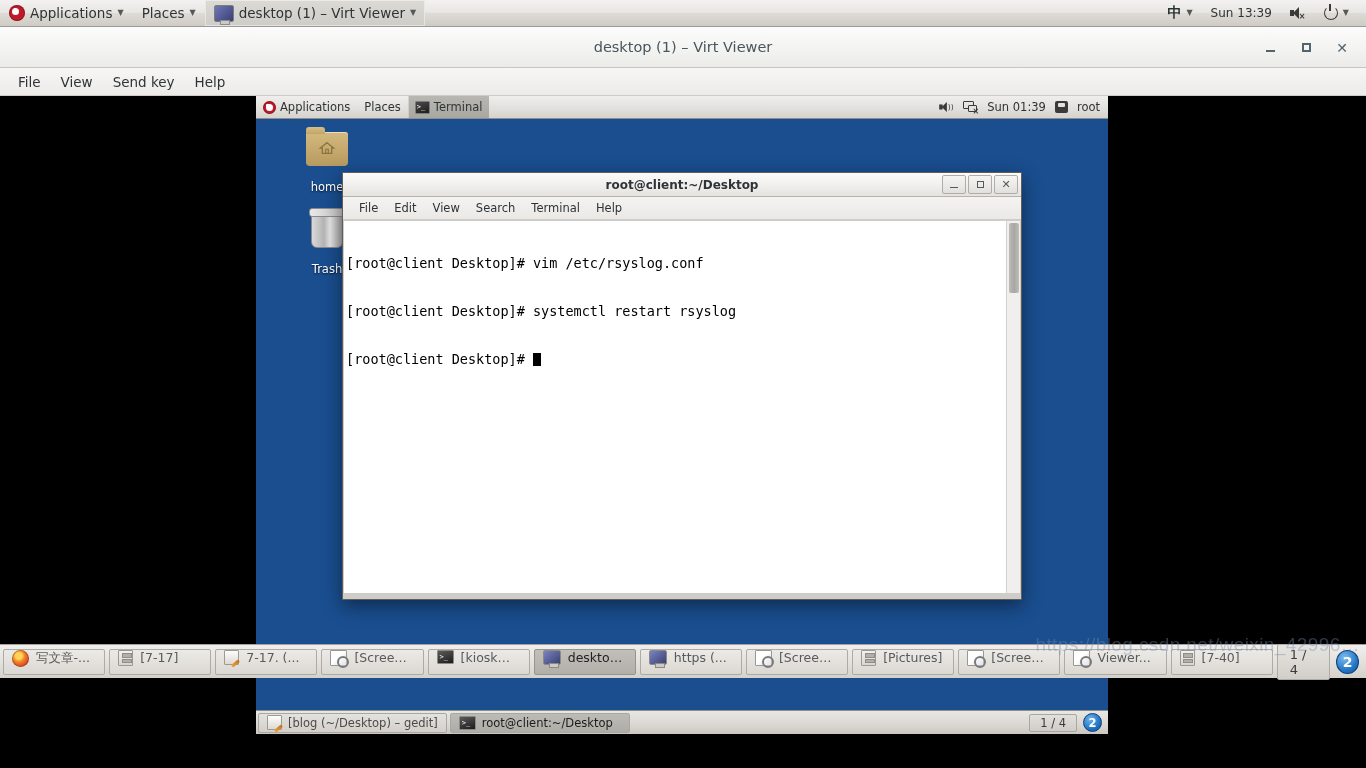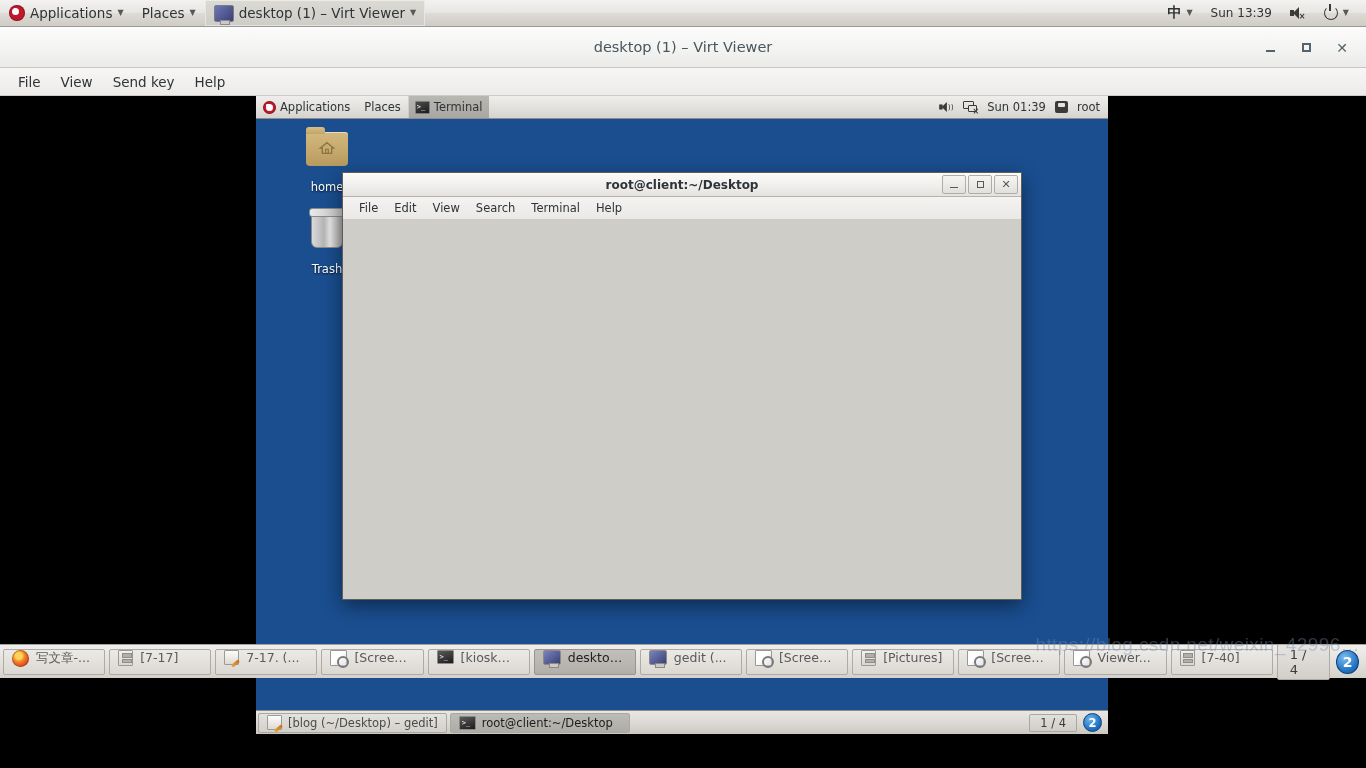--- a/index.html
+++ b/index.html
@@ -467,20 +467,30 @@
           </div>
         </div>
         <div class="term-menubar">
           <span class="term-menu-item">File</span>
           <span class="term-menu-item">Edit</span>
           <span class="term-menu-item">View</span>
           <span class="term-menu-item">Search</span>
           <span class="term-menu-item">Terminal</span>
           <span class="term-menu-item">Help</span>
         </div>
+        <div class="term-body">
+          <div class="term-text">
+            <div>[root@client Desktop]# vim /etc/rsyslog.conf</div>
+            <div>[root@client Desktop]# systemctl restart rsyslog</div>
+            <div><span>[root@client Desktop]# </span><span class="cursor-blk"></span></div>
+          </div>
+          <div class="term-scroll">
+            <div class="thumb"></div>
+          </div>
+        </div>
       </div>
 
       <div class="vm-taskbar">
         <div class="vm-task">
           <span class="gedit-ic"></span>
           <span>[blog (~/Desktop) – gedit]</span>
         </div>
         <div class="vm-task active">
           <span class="term-ic">&gt;_</span>
           <span>root@client:~/Desktop</span>
@@ -514,21 +524,21 @@
     <div class="host-task">
       <span class="term-ic">&gt;_</span>
       <span class="tlabel">[kiosk@...</span>
     </div>
     <div class="host-task active">
       <span class="mon-ic"></span>
       <span class="tlabel">desktop...</span>
     </div>
     <div class="host-task">
       <span class="mon-ic"></span>
-      <span class="tlabel">gedit (...</span>
+      <span class="tlabel">https (...</span>
     </div>
     <div class="host-task">
       <span class="shot-ic"></span>
       <span class="tlabel">[Screens...</span>
     </div>
     <div class="host-task">
       <span class="fm-ic"></span>
       <span class="tlabel">[Pictures]</span>
     </div>
     <div class="host-task">

